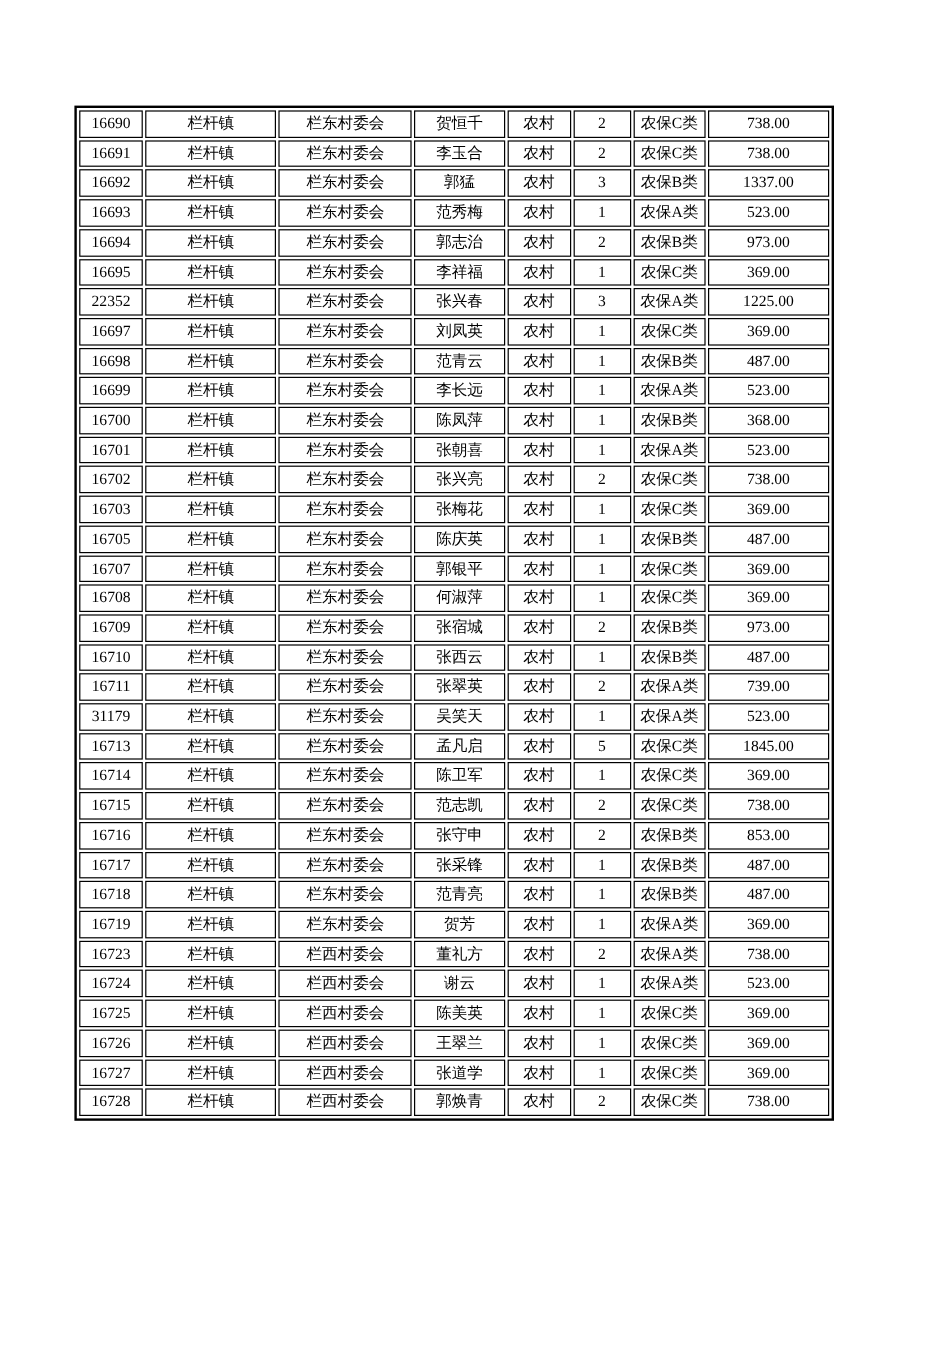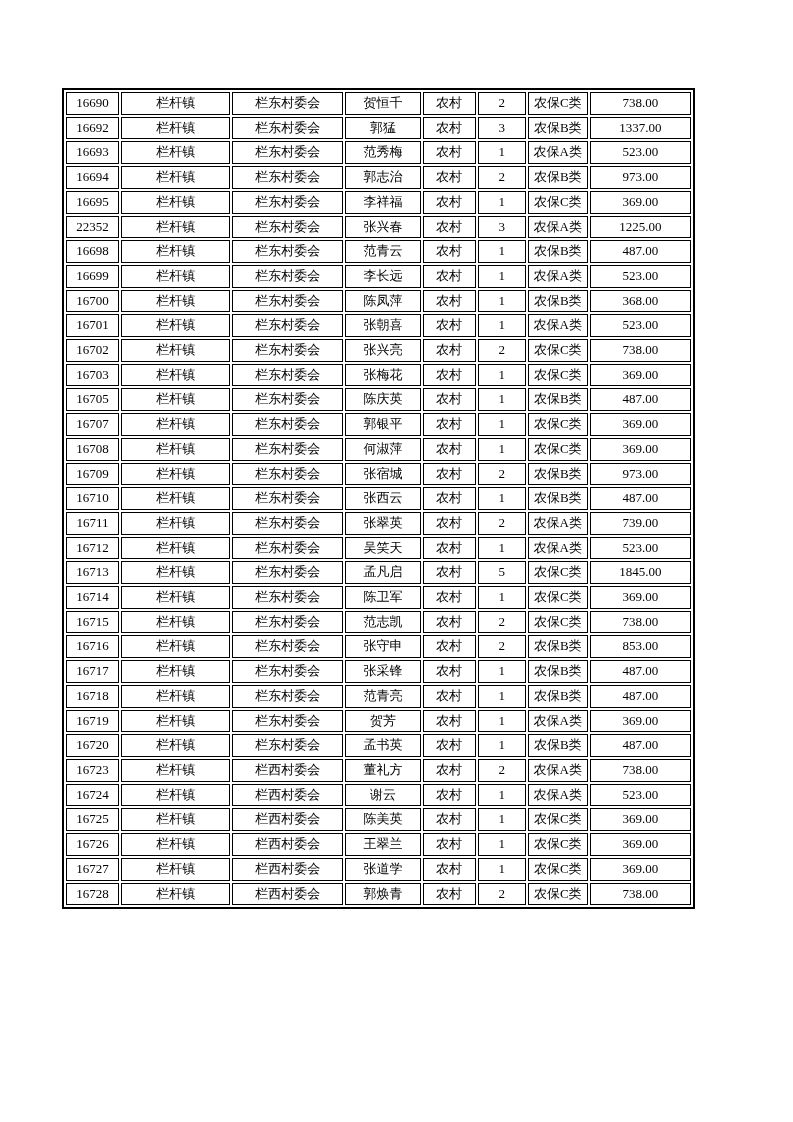--- a/index.html
+++ b/index.html
@@ -76,20 +76,30 @@
     <td>16690</td>
     <td>栏杆镇</td>
     <td>栏东村委会</td>
     <td>贺恒千</td>
     <td>农村</td>
     <td>2</td>
     <td>农保C类</td>
     <td>738.00</td>
   </tr>
         <tr>
+    <td>16691</td>
+    <td>栏杆镇</td>
+    <td>栏东村委会</td>
+    <td>李玉合</td>
+    <td>农村</td>
+    <td>2</td>
+    <td>农保C类</td>
+    <td>738.00</td>
+  </tr>
+        <tr>
     <td>16692</td>
     <td>栏杆镇</td>
     <td>栏东村委会</td>
     <td>郭猛</td>
     <td>农村</td>
     <td>3</td>
     <td>农保B类</td>
     <td>1337.00</td>
   </tr>
         <tr>
@@ -126,20 +136,30 @@
     <td>22352</td>
     <td>栏杆镇</td>
     <td>栏东村委会</td>
     <td>张兴春</td>
     <td>农村</td>
     <td>3</td>
     <td>农保A类</td>
     <td>1225.00</td>
   </tr>
         <tr>
+    <td>16697</td>
+    <td>栏杆镇</td>
+    <td>栏东村委会</td>
+    <td>刘凤英</td>
+    <td>农村</td>
+    <td>1</td>
+    <td>农保C类</td>
+    <td>369.00</td>
+  </tr>
+        <tr>
     <td>16698</td>
     <td>栏杆镇</td>
     <td>栏东村委会</td>
     <td>范青云</td>
     <td>农村</td>
     <td>1</td>
     <td>农保B类</td>
     <td>487.00</td>
   </tr>
         <tr>
@@ -246,21 +266,21 @@
     <td>16711</td>
     <td>栏杆镇</td>
     <td>栏东村委会</td>
     <td>张翠英</td>
     <td>农村</td>
     <td>2</td>
     <td>农保A类</td>
     <td>739.00</td>
   </tr>
         <tr>
-    <td>16712</td>
+    <td>31179</td>
     <td>栏杆镇</td>
     <td>栏东村委会</td>
     <td>吴笑天</td>
     <td>农村</td>
     <td>1</td>
     <td>农保A类</td>
     <td>523.00</td>
   </tr>
         <tr>
     <td>16713</td>
@@ -324,30 +344,20 @@
   </tr>
         <tr>
     <td>16719</td>
     <td>栏杆镇</td>
     <td>栏东村委会</td>
     <td>贺芳</td>
     <td>农村</td>
     <td>1</td>
     <td>农保A类</td>
     <td>369.00</td>
-  </tr>
-        <tr>
-    <td>16720</td>
-    <td>栏杆镇</td>
-    <td>栏东村委会</td>
-    <td>孟书英</td>
-    <td>农村</td>
-    <td>1</td>
-    <td>农保B类</td>
-    <td>487.00</td>
   </tr>
         <tr>
     <td>16723</td>
     <td>栏杆镇</td>
     <td>栏西村委会</td>
     <td>董礼方</td>
     <td>农村</td>
     <td>2</td>
     <td>农保A类</td>
     <td>738.00</td>

